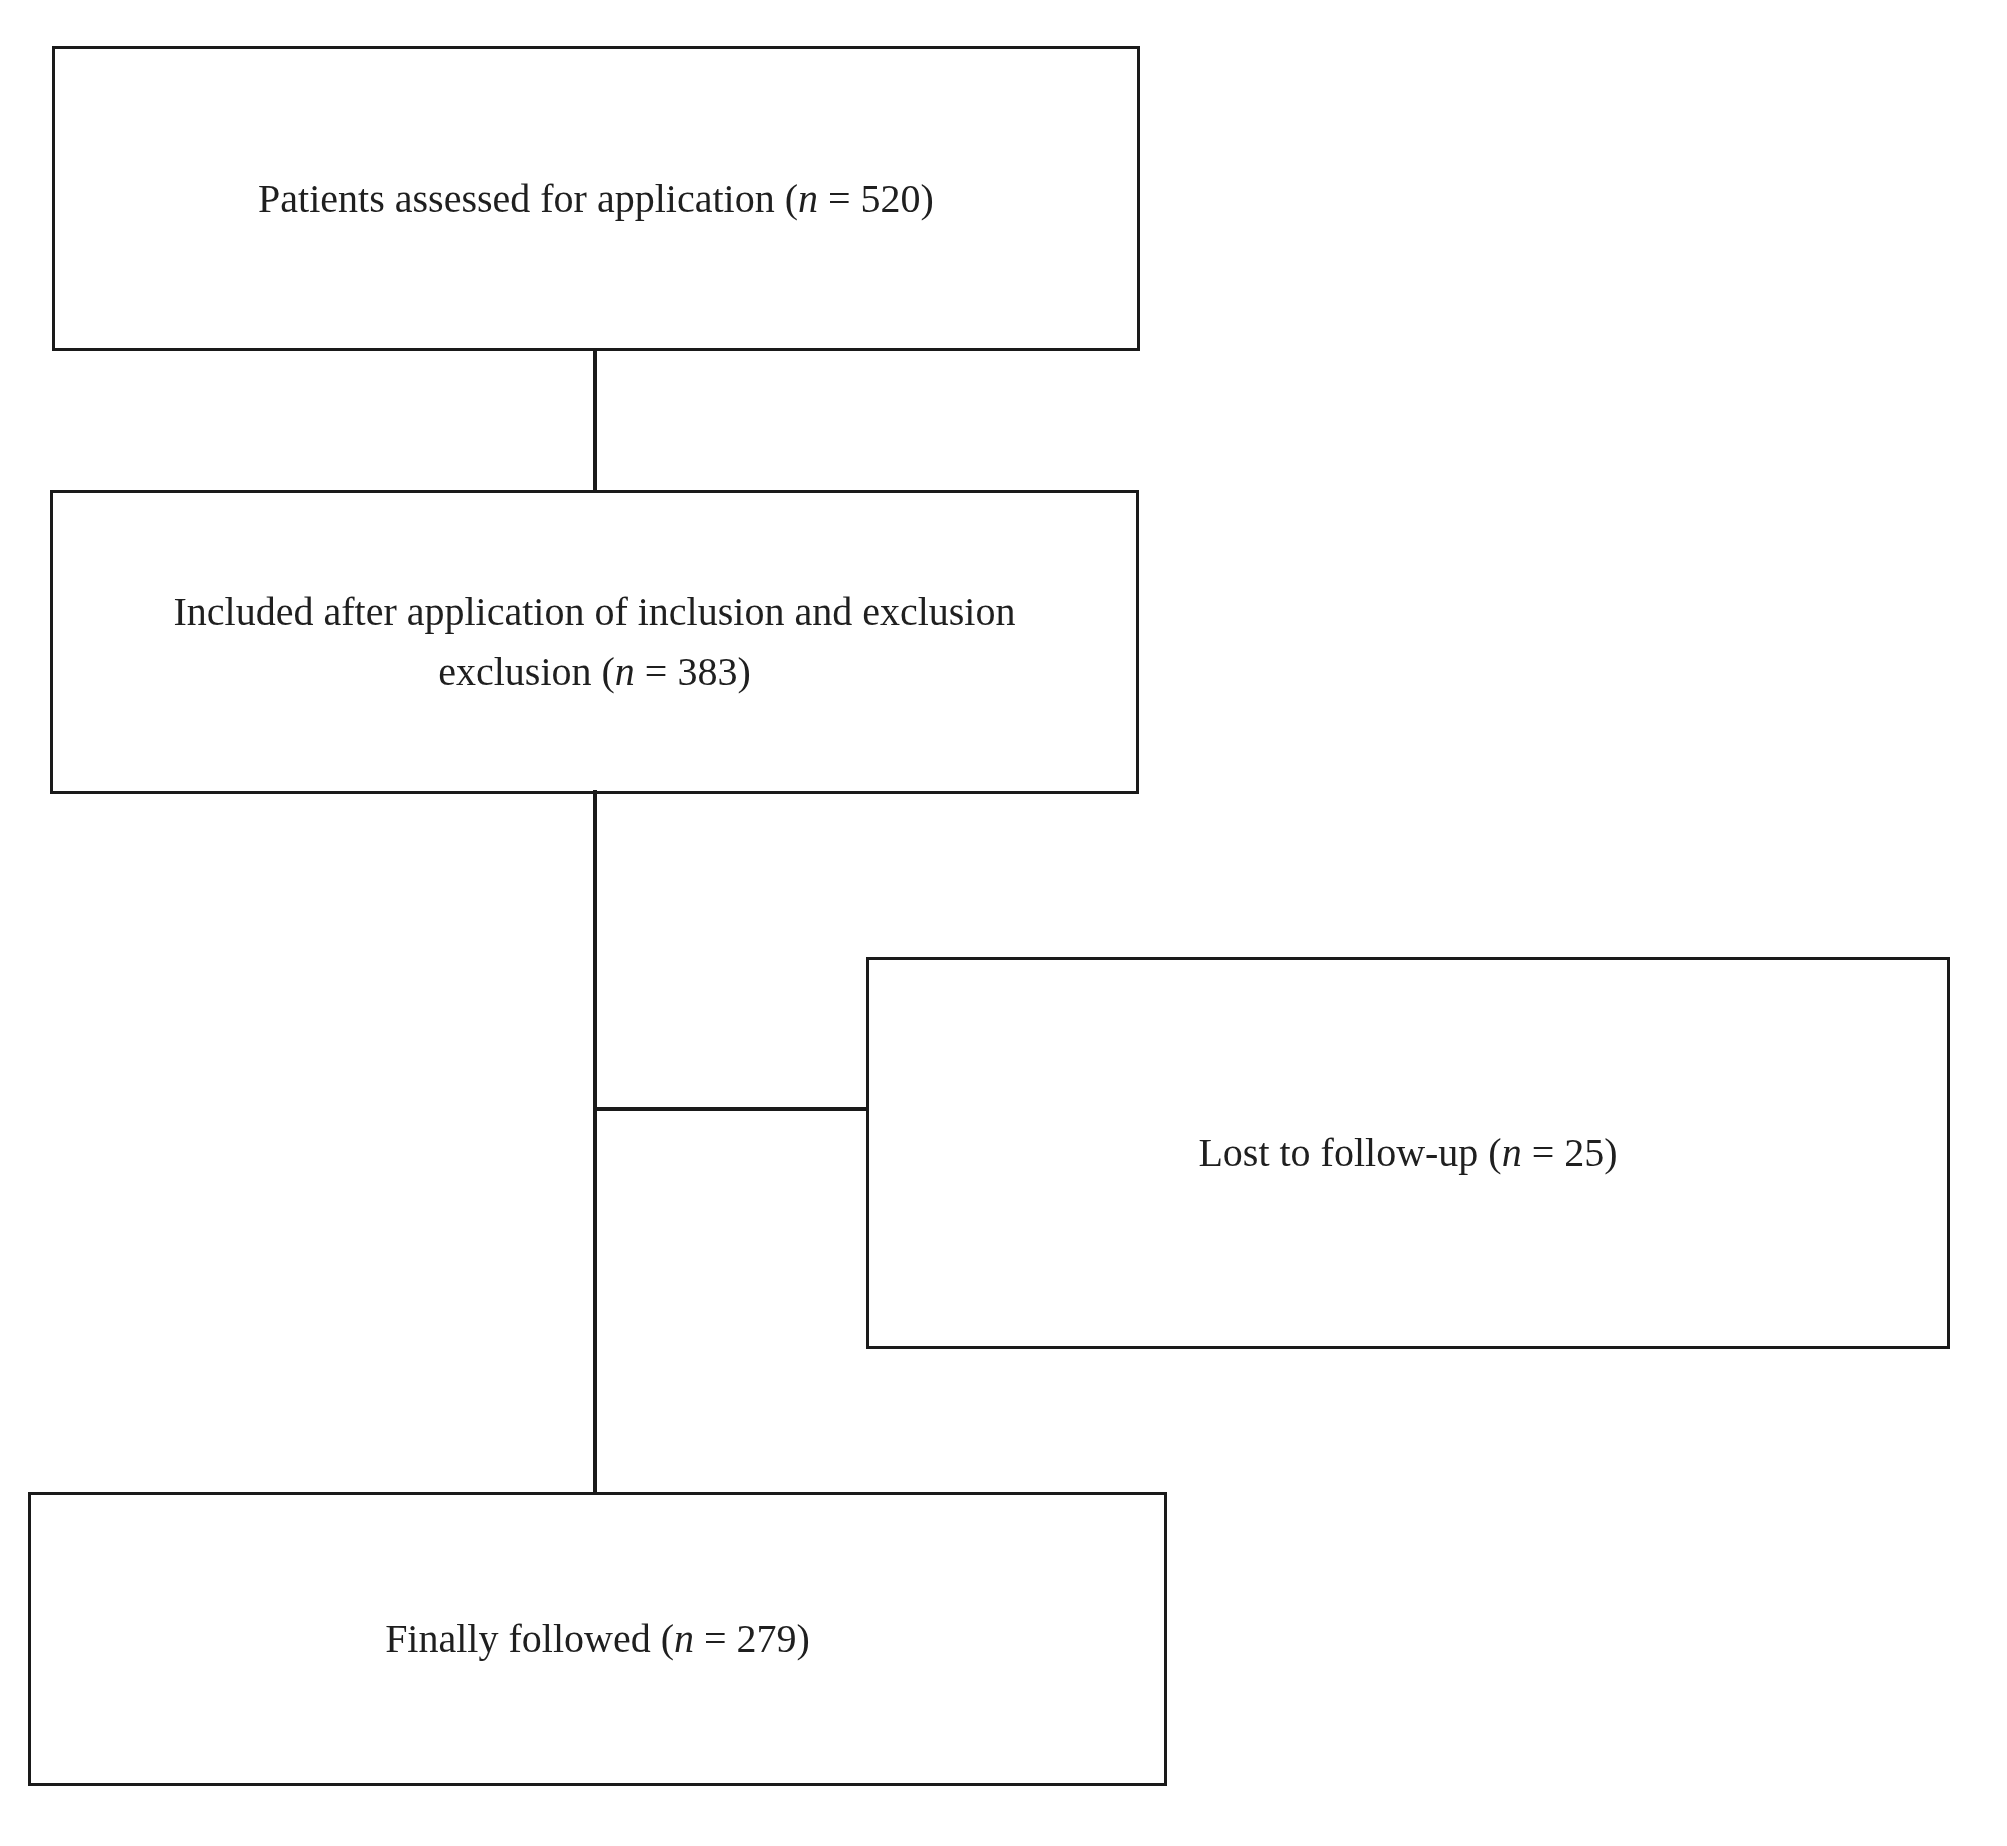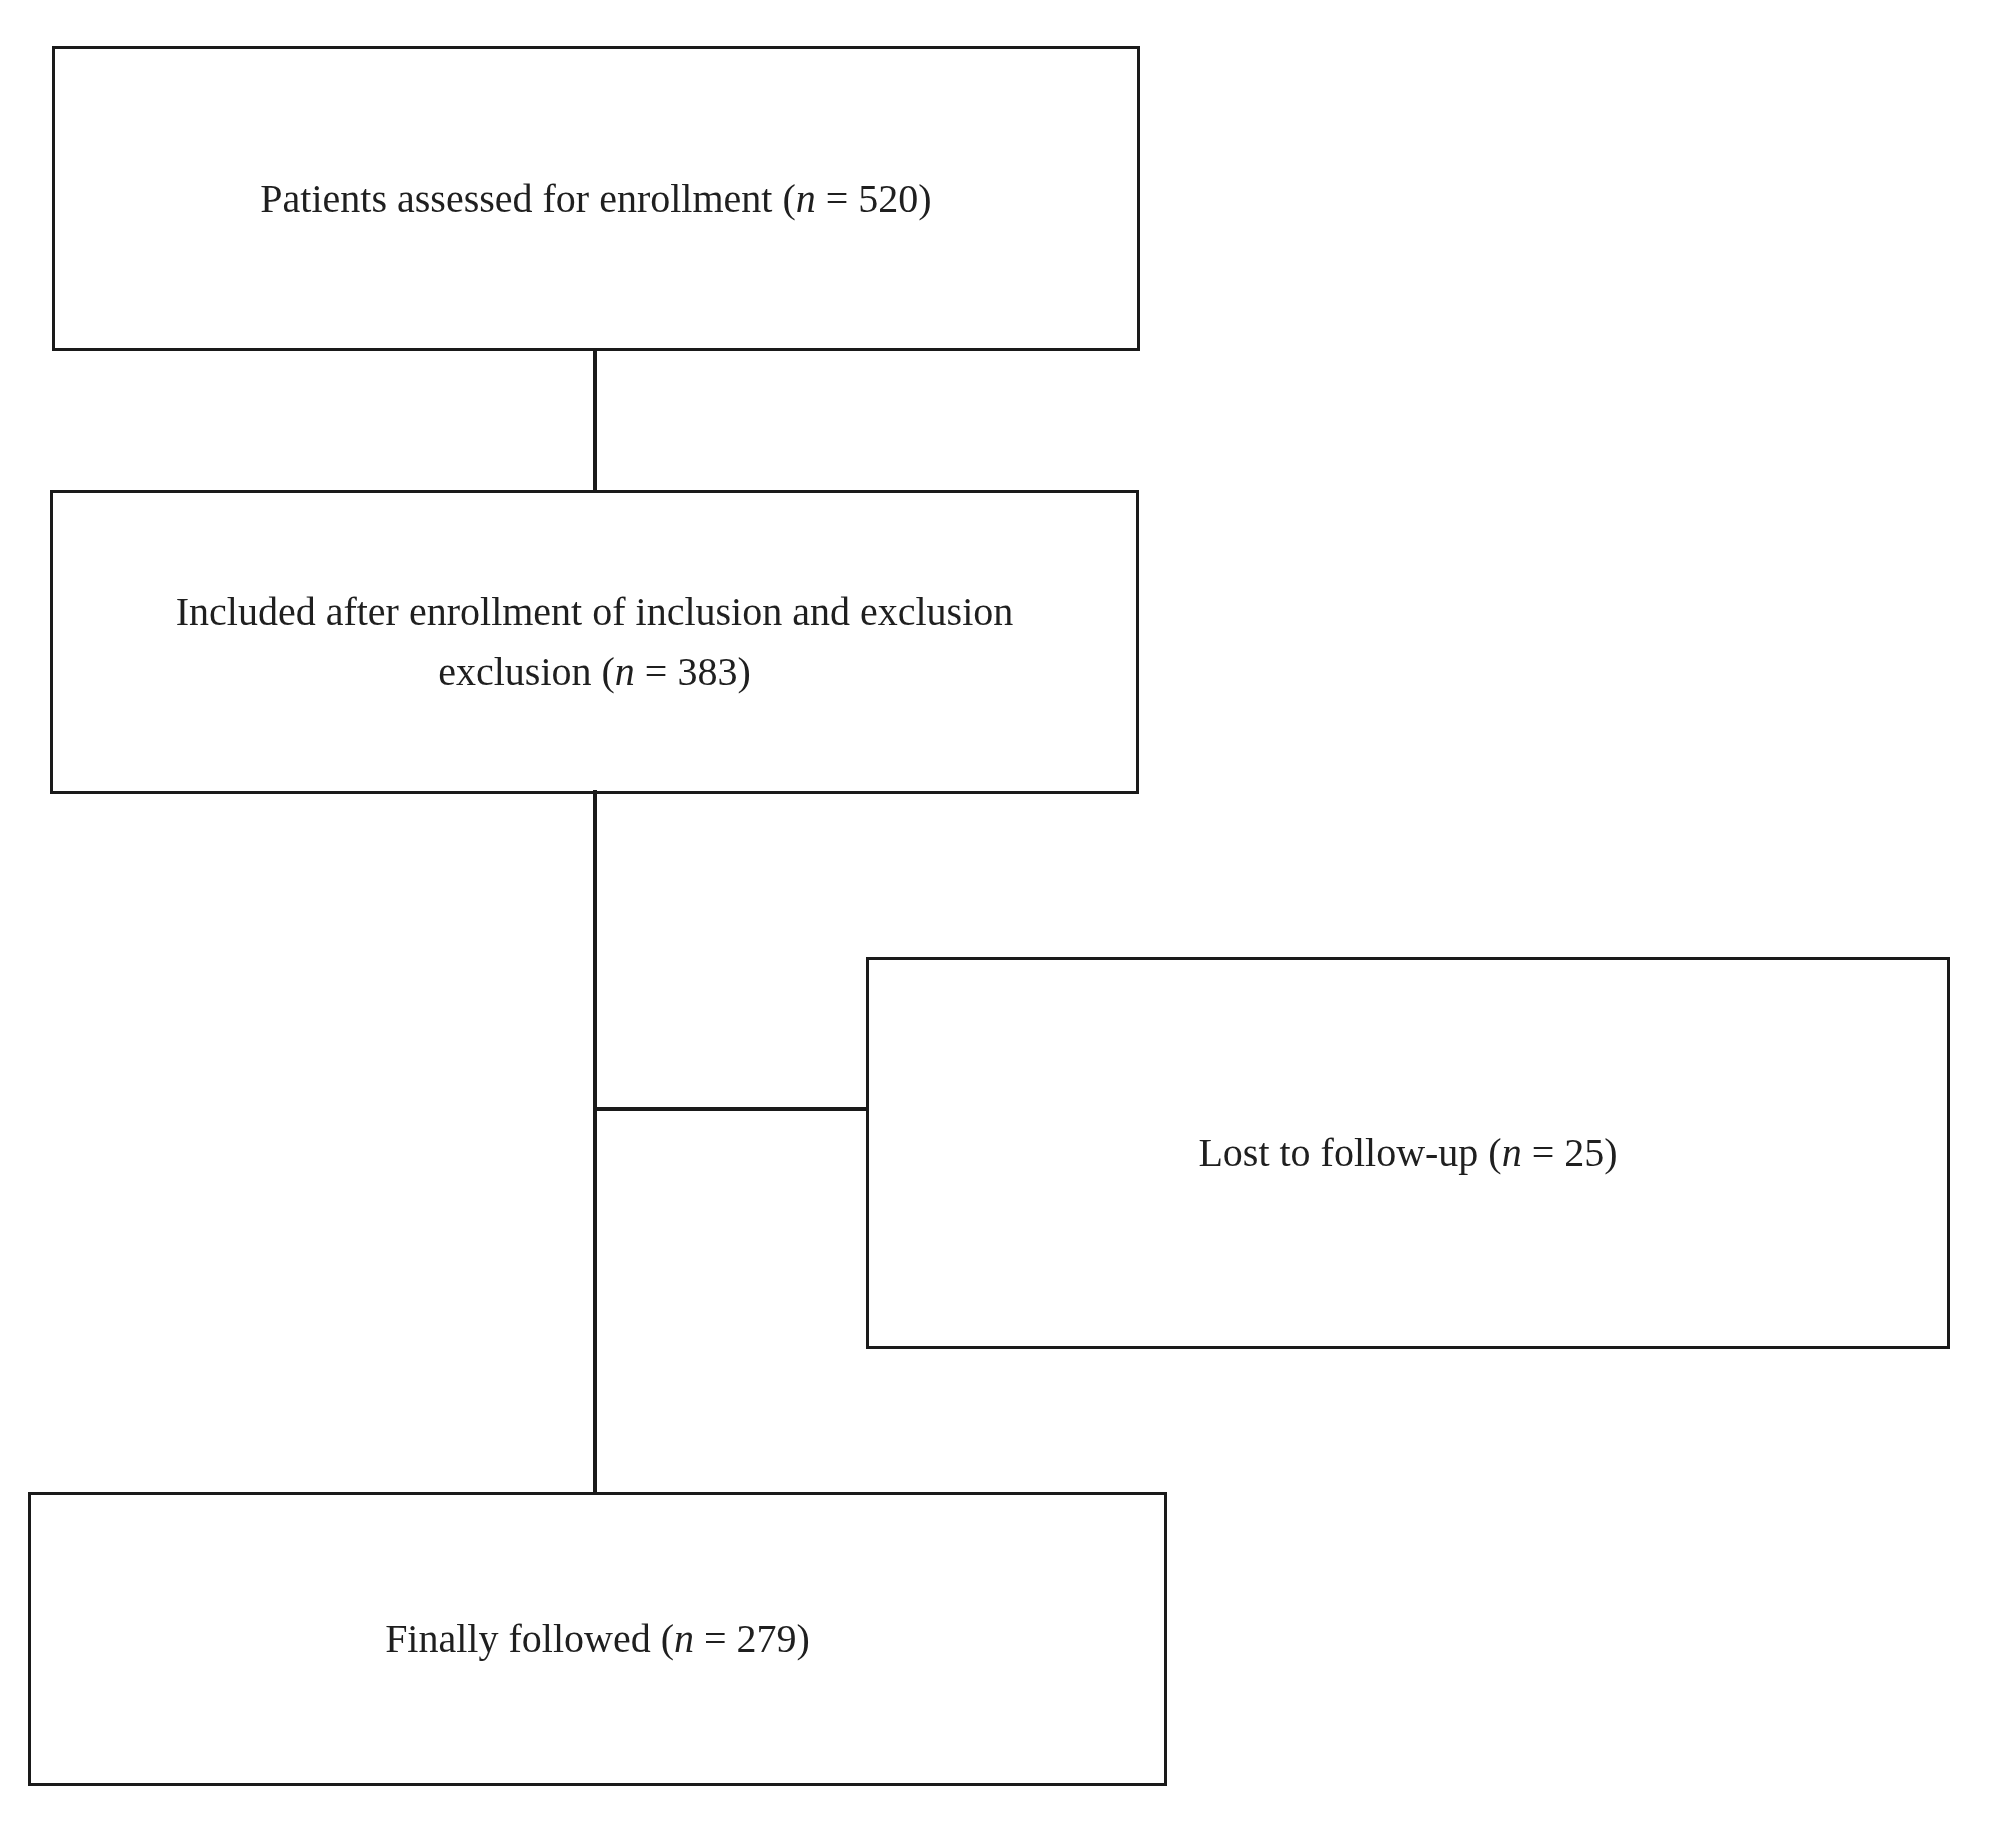--- a/index.html
+++ b/index.html
@@ -45,27 +45,27 @@
   #conn-assessed-included { left: 593px; top: 348px;  width: 4.4px;   height: 146px; }
   #conn-included-followed { left: 593px; top: 790px;  width: 4.4px;   height: 706px; }
   #conn-branch-lost       { left: 593px; top: 1107px; width: 276px; height: 4.4px; }
 </style>
 </head>
 <body>
 
 <div class="canvas">
 
   <div class="flow-box" id="box-assessed">
-      <div class="line-row"><span>Patients assessed for enrollment (</span><span style="font-style: italic;">n</span><span> = 520)</span></div>
+      <div class="line-row"><span>Patients assessed for application (</span><span style="font-style: italic;">n</span><span> = 520)</span></div>
     </div>
 
   <div class="connector" id="conn-assessed-included"></div>
 
   <div class="flow-box" id="box-included">
-      <div class="line-row"><span>Included after enrollment of inclusion and exclusion</span></div>
+      <div class="line-row"><span>Included after application of inclusion and exclusion</span></div>
       <div class="line-row"><span>exclusion (</span><span style="font-style: italic;">n</span><span> = 383)</span></div>
     </div>
 
   <div class="connector" id="conn-included-followed"></div>
 
   <div class="connector" id="conn-branch-lost"></div>
 
   <div class="flow-box" id="box-lost">
       <div class="line-row"><span>Lost to follow-up (</span><span style="font-style: italic;">n</span><span> = 25)</span></div>
     </div>

